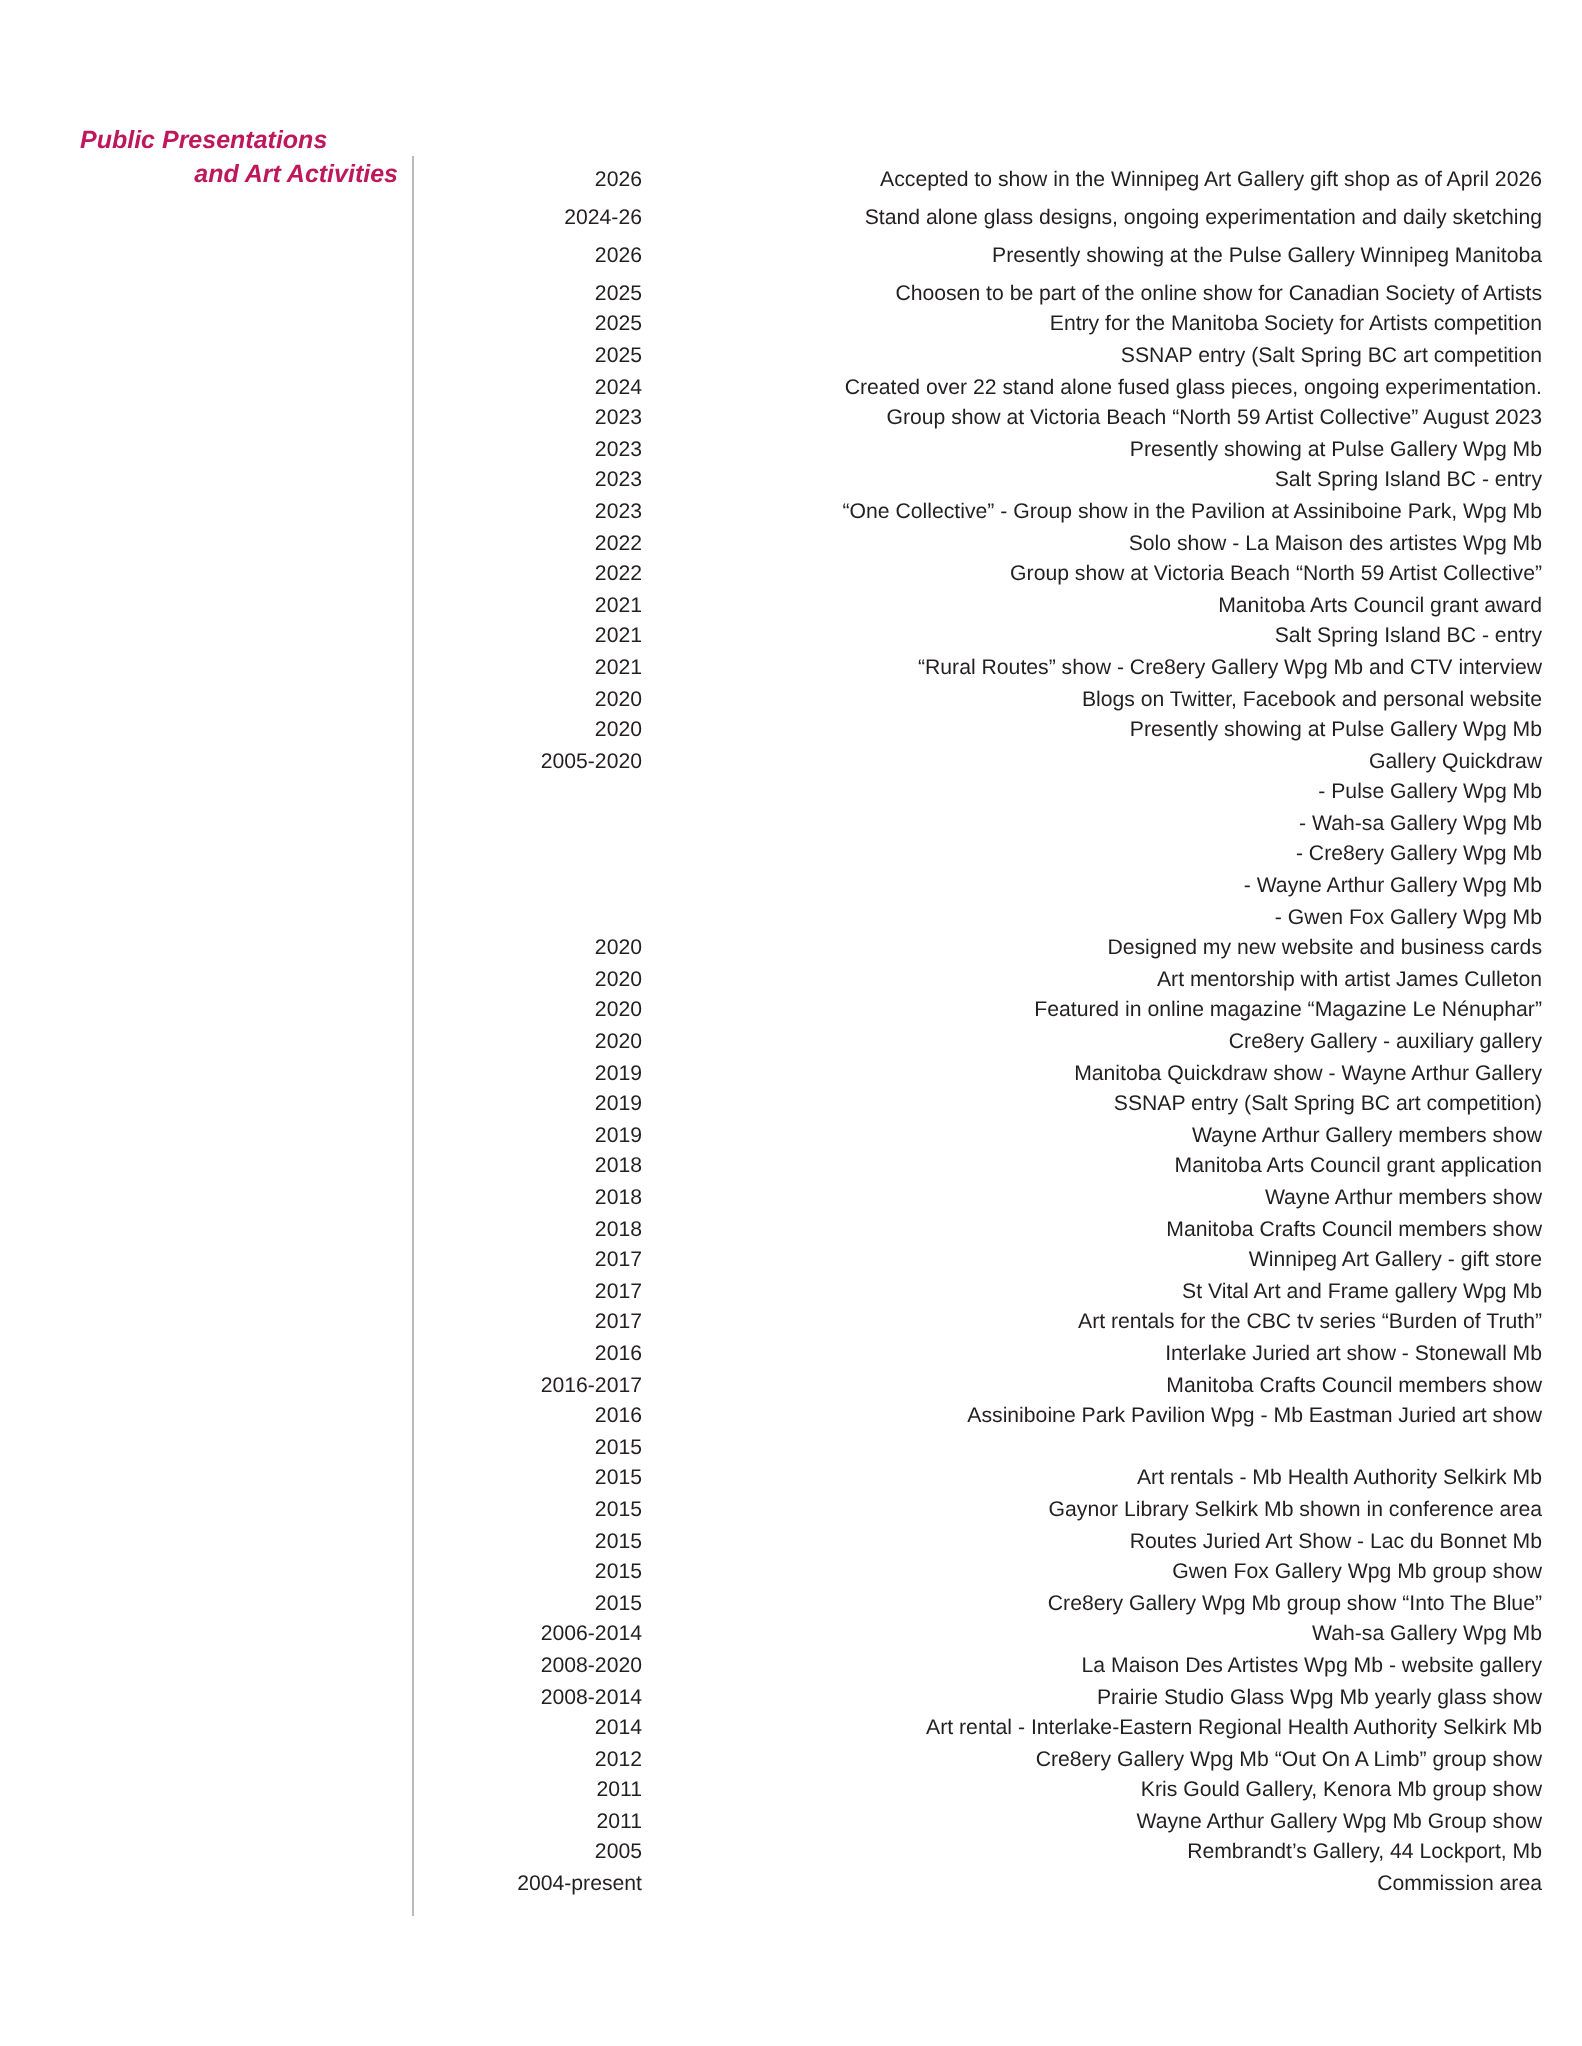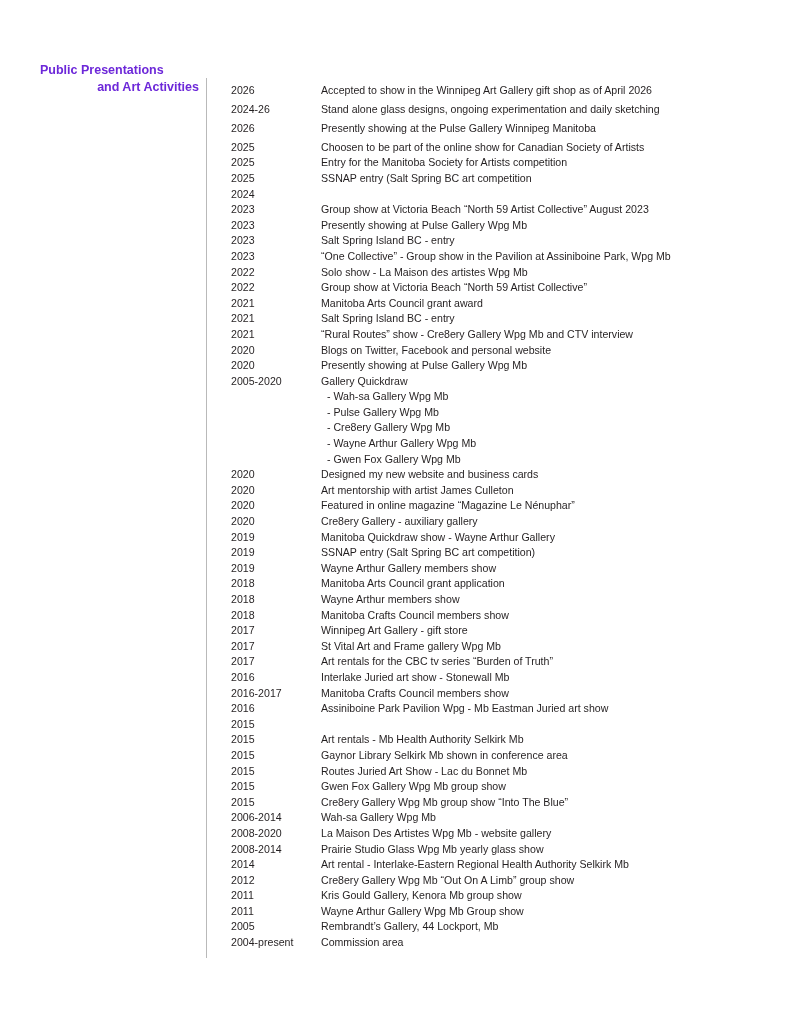--- a/index.html
+++ b/index.html
@@ -52,38 +52,39 @@
     left: 231px;
     top: 79px;
     width: 540px;
   }
   .row {
     display: flex;
     align-items: flex-start;
     font-size: 10.6px;
     line-height: 15.6px;
     color: #231f20;
+    text-align: right;
   }
   .row .year {
     width: 90px;
     flex: 0 0 90px;
     white-space: nowrap;
   }
   .row .desc {
     flex: 1 1 auto;
   }
   .row.gap-lg { margin-top: 3.5px; }
   .row.sub .desc { padding-left: 6px; }
 </style>
 </head>
 <body>
 
 <div class="page">
 
-  <div class="sidebar-title" style="color: #6d28d9;">
+  <div class="sidebar-title" style="color: #be185d; font-style: italic;">
     <span class="line1">Public Presentations</span>
     <span class="line2">and Art Activities</span>
   </div>
 
   <div class="vrule"></div>
 
   <div class="entries">
       <div class="row gap-lg">
         <div class="year">2026</div>
         <div class="desc">Accepted to show in the Winnipeg Art Gallery gift shop as of April 2026</div>
@@ -103,20 +104,21 @@
       <div class="row">
         <div class="year">2025</div>
         <div class="desc">Entry for the Manitoba Society for Artists competition</div>
       </div>
       <div class="row">
         <div class="year">2025</div>
         <div class="desc">SSNAP entry (Salt Spring BC art competition</div>
       </div>
       <div class="row">
         <div class="year">2024</div>
+        <div class="desc">Created over 22 stand alone fused glass pieces, ongoing experimentation.</div>
       </div>
       <div class="row">
         <div class="year">2023</div>
         <div class="desc">Group show at Victoria Beach “North 59 Artist Collective” August 2023</div>
       </div>
       <div class="row">
         <div class="year">2023</div>
         <div class="desc">Presently showing at Pulse Gallery Wpg Mb</div>
       </div>
       <div class="row">
@@ -154,25 +156,25 @@
       <div class="row">
         <div class="year">2020</div>
         <div class="desc">Presently showing at Pulse Gallery Wpg Mb</div>
       </div>
       <div class="row">
         <div class="year">2005-2020</div>
         <div class="desc">Gallery Quickdraw</div>
       </div>
       <div class="row sub">
         <div class="year"></div>
+        <div class="desc">- Pulse Gallery Wpg Mb</div>
+      </div>
+      <div class="row sub">
+        <div class="year"></div>
         <div class="desc">- Wah-sa Gallery Wpg Mb</div>
-      </div>
-      <div class="row sub">
-        <div class="year"></div>
-        <div class="desc">- Pulse Gallery Wpg Mb</div>
       </div>
       <div class="row sub">
         <div class="year"></div>
         <div class="desc">- Cre8ery Gallery Wpg Mb</div>
       </div>
       <div class="row sub">
         <div class="year"></div>
         <div class="desc">- Wayne Arthur Gallery Wpg Mb</div>
       </div>
       <div class="row sub">

